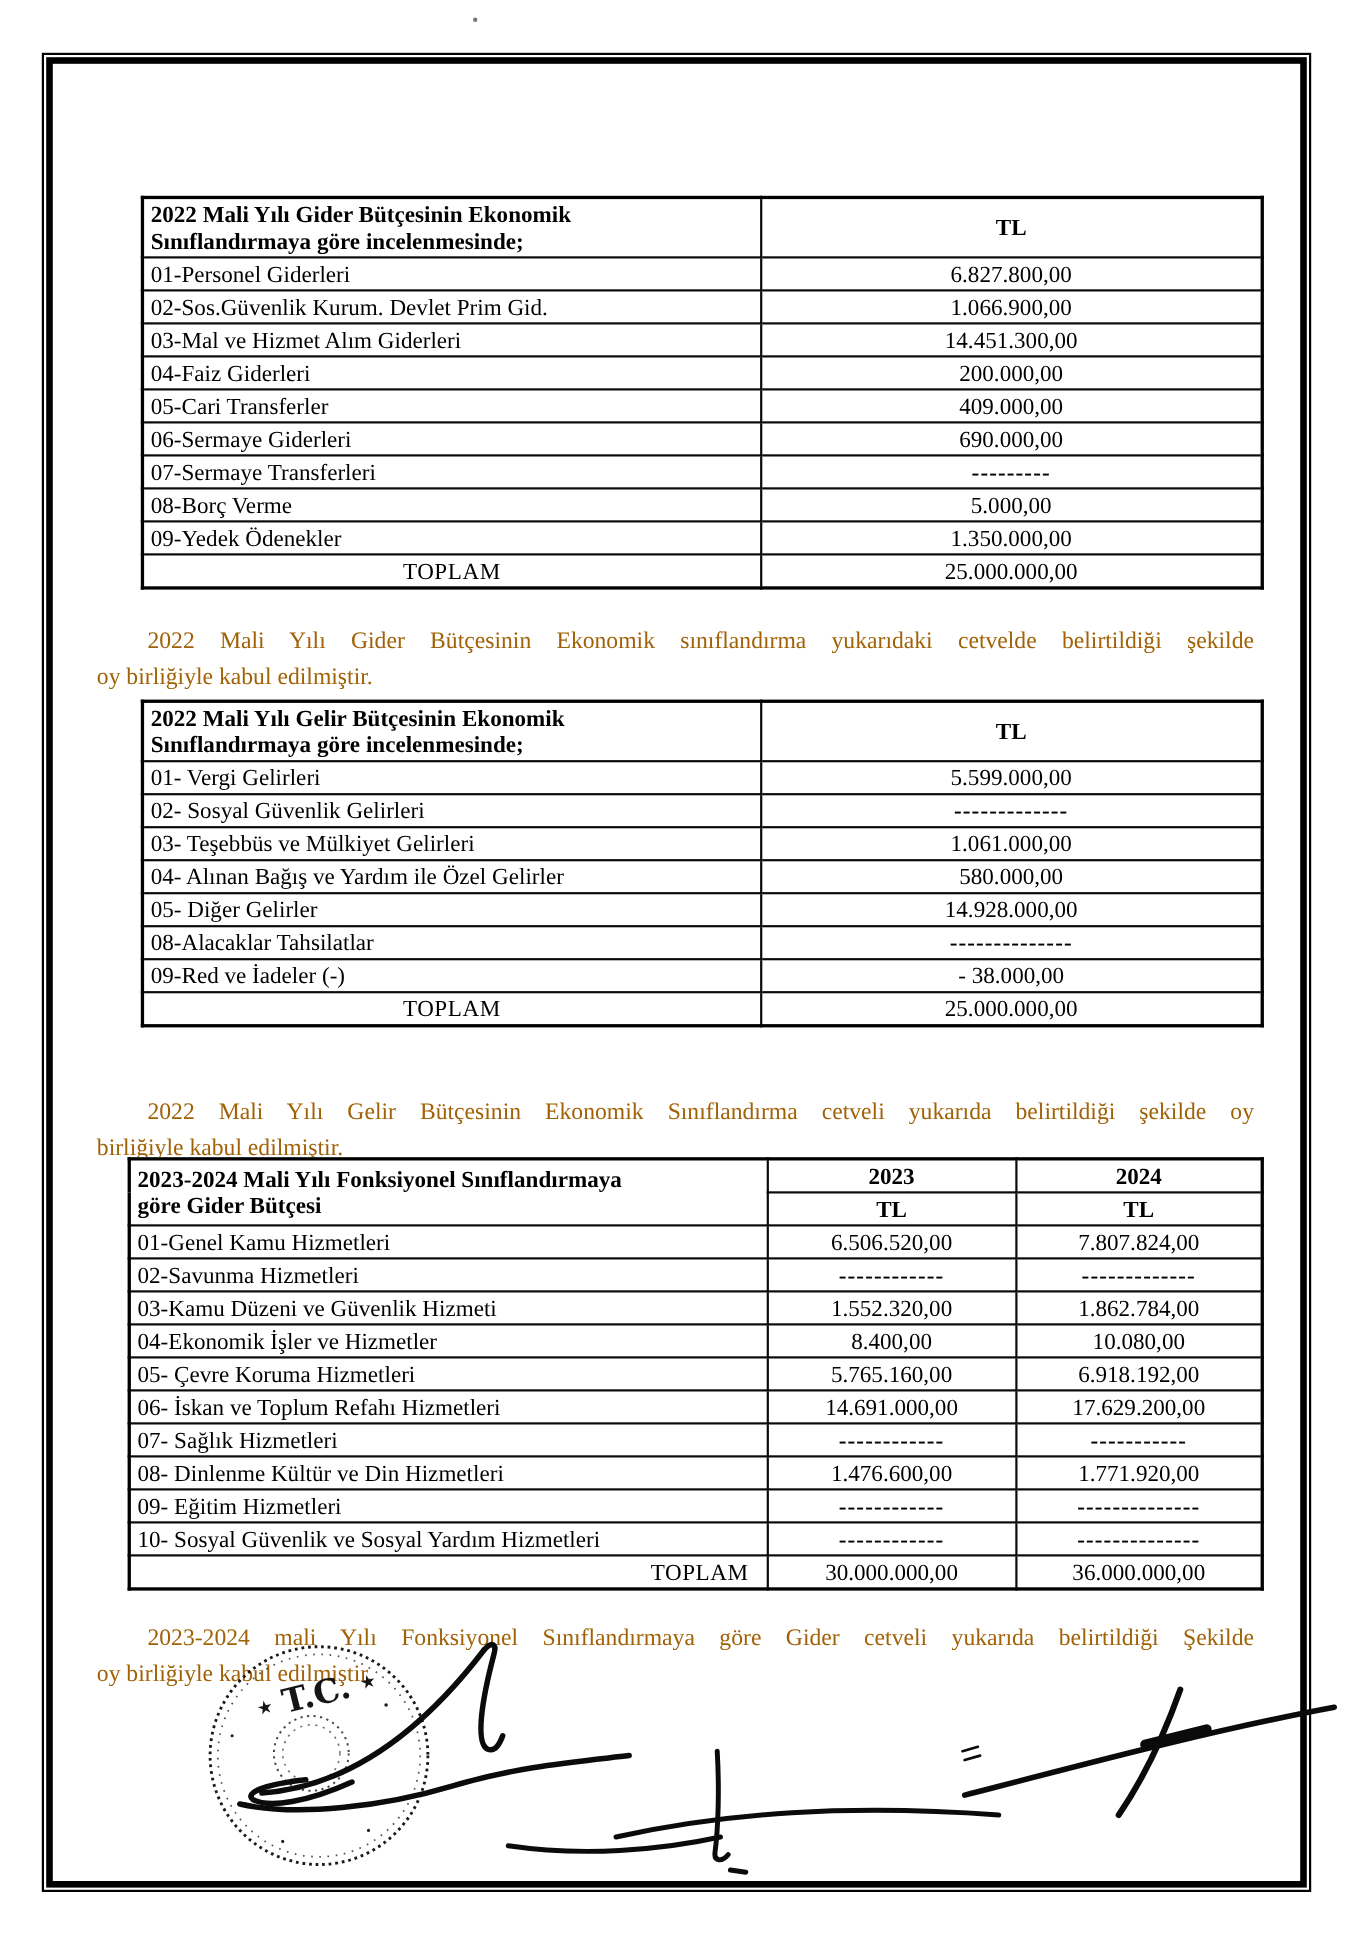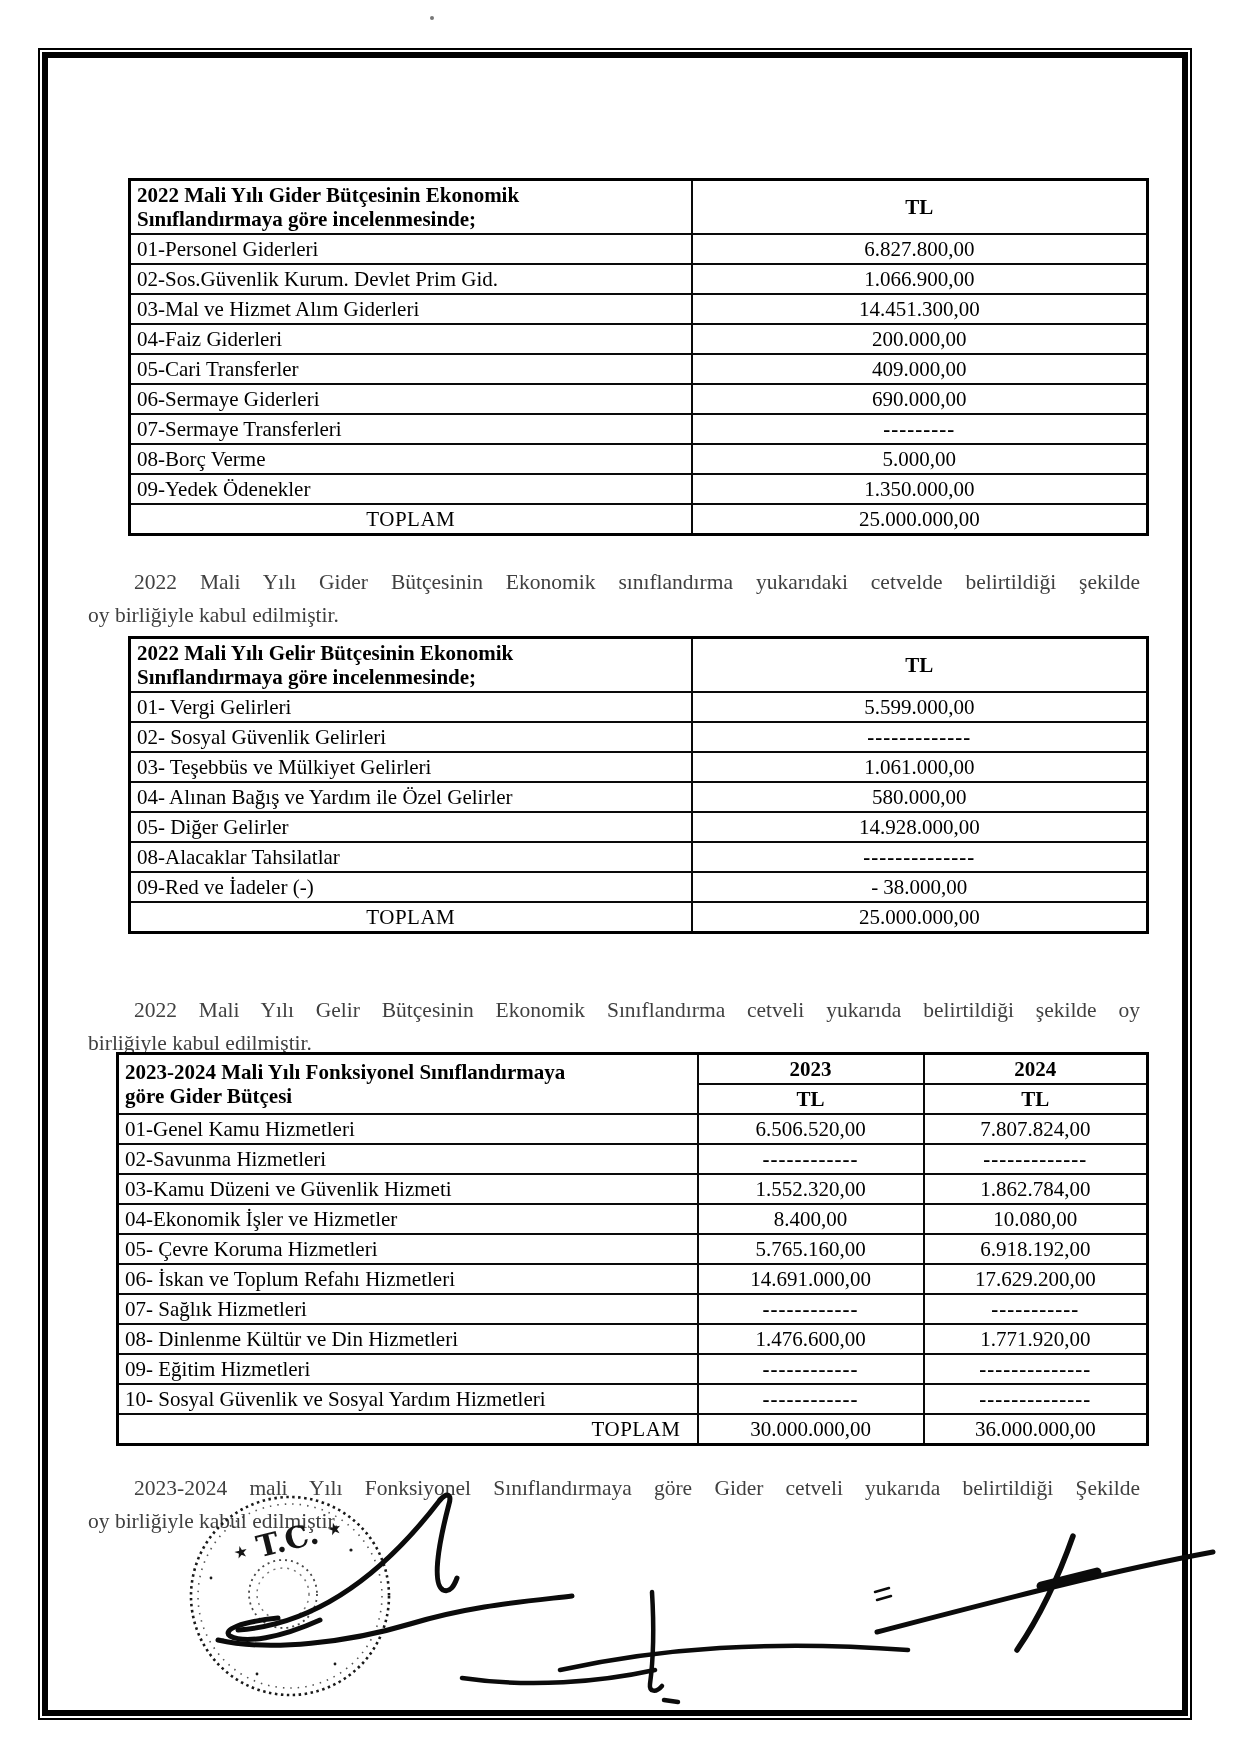--- a/index.html
+++ b/index.html
@@ -23,21 +23,21 @@
   .lbl { text-align:left; padding-left:9px; }
   .val { text-align:center; }
   .dash { font-weight:bold; letter-spacing:1px; }
   .total-label { text-align:center; font-size:22px; letter-spacing:0.5px; }
   .t1 { left:128px; top:178px; width:1018px; }
   .t2 { left:128px; top:636px; width:1018px; }
   .t3 { left:116px; top:1052px; width:1030px; }
   .t3 .total-label { text-align:right; padding-right:16px; }
 
   
-  .para { position:absolute; left:88px; width:1052px; font-size:21.5px; line-height:33px; color:#404040; }
+  .para { position:absolute; left:88px; width:1052px; font-size:21.5px; line-height:33px; color:#a16207; }
   .p-l1 { display:block; text-align:justify; text-align-last:justify; text-indent:46px; }
   .p-l2 { display:block; }
   .p1 { top:544px; }
   .p2 { top:972px; }
   .p3 { top:1450px; }
 
   
   .sigsvg { position:absolute; }
   .stamp-svg { left:165px; top:1488px; }
   .sig1-svg { left:200px; top:1478px; }

